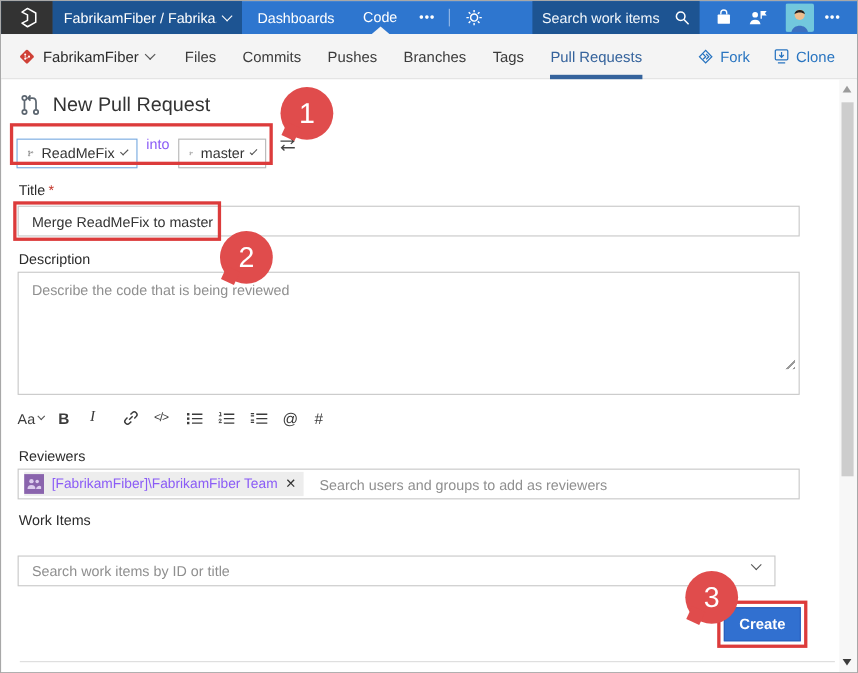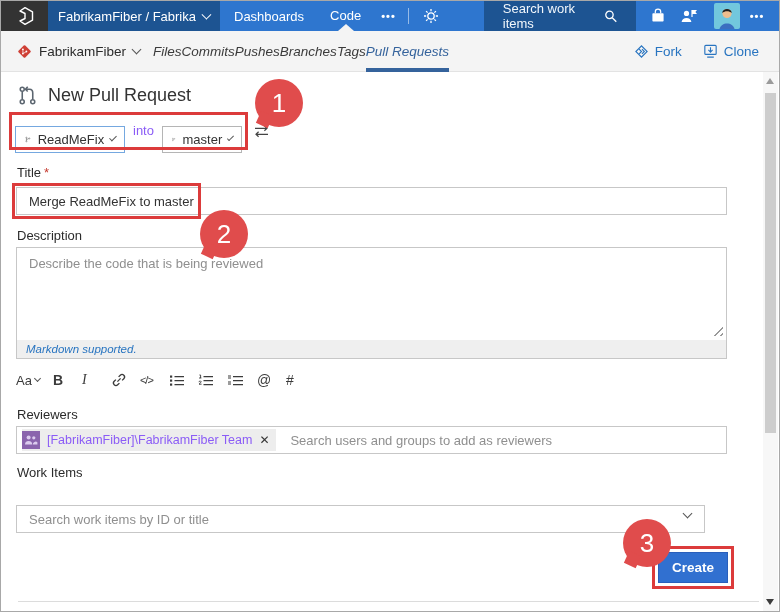--- a/index.html
+++ b/index.html
@@ -18,32 +18,32 @@
   .tb-item{ cursor:pointer; white-space:nowrap; }
   .dash{ margin-left:14px; }
   .codeTab{ margin-left:26px; position:relative; height:30px; line-height:30px; }
   .code-caret{ position:absolute; left:50%; bottom:0; transform:translateX(-50%);
                width:0; height:0; border-left:8px solid transparent; border-right:8px solid transparent;
                border-bottom:7px solid #f4f4f4; }
   .tb-dots{ margin-left:20px; letter-spacing:1px; font-weight:bold; font-size:11px; }
   .tb-divider{ margin-left:12px; width:1px; height:16px; background:rgba(255,255,255,.5); }
   .gear{ margin-left:14px; }
   .searchbox{ margin-left:45px; width:152px; height:30px; background:#1d5492; display:flex;
-              align-items:center; justify-content:space-between; padding:0 19px; }
+              align-items:center; justify-content:space-between; padding:0 9px; }
   .searchbox .ph{ color:#f2f7fc; }
   .bag{ margin-left:14px; } .person{ margin-left:14px; }
   .avatar{ margin-left:16px; width:26px; height:26px; border-radius:2px; overflow:hidden; flex:0 0 26px; }
   .acct-dots{ margin-left:10px; margin-right:6px; letter-spacing:1px; font-weight:bold; font-size:11px;}
 
   
   .repnav{ position:absolute; left:0; top:30px; width:780px; height:41px; background:#f4f4f4;
            border-bottom:1px solid #e3e3e3; display:flex; align-items:center; padding-left:16px;
            font-size:13.5px; color:#3b3b3b; }
   .repo-name{ display:flex; align-items:center; gap:7px; cursor:pointer; color:#2b2b2b;}
-  .tabs{ display:flex; margin-left:13px; height:41px; align-items:center;font-style:italic;}
+  .tabs{ display:flex; gap:24px; margin-left:28px; height:41px; align-items:center;}
   .tab{ height:41px; line-height:41px; cursor:pointer; position:relative; white-space:nowrap;}
   .tab.active{ color:#35639c; }
   .tab.active::after{ content:""; position:absolute; left:0; right:0; bottom:0; height:4px; background:#35639c; }
   .repo-actions{ margin-left:auto; display:flex; gap:20px; margin-right:22px; color:#2874c0; }
   .repo-actions .act{ display:flex; align-items:center; gap:5px; cursor:pointer; }
 
   
   .chev{ display:inline-block; width:7px; height:7px; border-right:1.5px solid currentColor;
          border-bottom:1.5px solid currentColor; transform:rotate(45deg); margin-top:-4px; }
   .chev.dark{ color:#555; }
@@ -266,23 +266,20 @@
     <span>Title</span><span class="req">*</span>
   </div>
   <input class="txt-input" style="top: 186px;" value="Merge ReadMeFix to master">
   <div class="callout-box" id="box2"></div>
   <div class="badge" id="badge2">2</div>
 
   <div class="lbl" style="top:227px">Description</div>
   <div class="desc-box">
     <textarea placeholder="Describe the code that is being reviewed" style=""></textarea>
     <div class="resize-grip"></div>
-    <div class="desc-footer">
-      <span class="md-link">Markdown supported.</span>
-    </div>
   </div>
 
   <div class="toolbar">
     <div class="tbtn" style="font-size:13px">
       <span>Aa</span>
       <i class="chev dark" style="width:5px;height:5px"></i>
     </div>
     <div class="tbtn bold">B</div>
     <div class="tbtn ital">I</div>
     <div class="tbtn">

